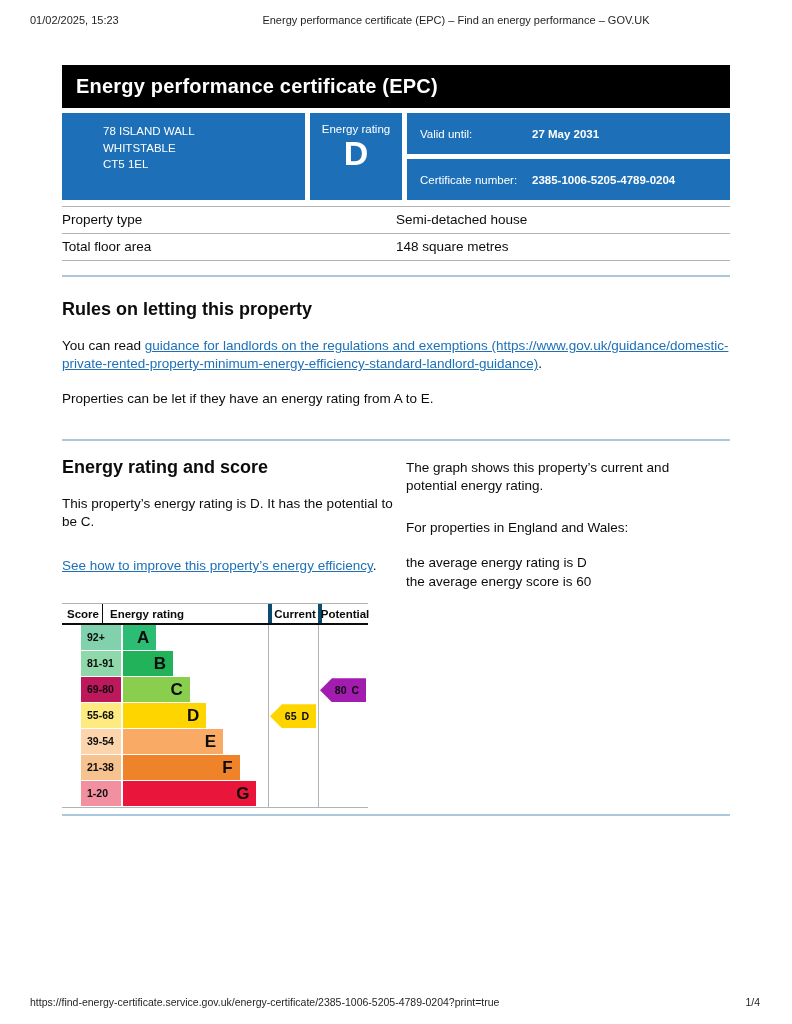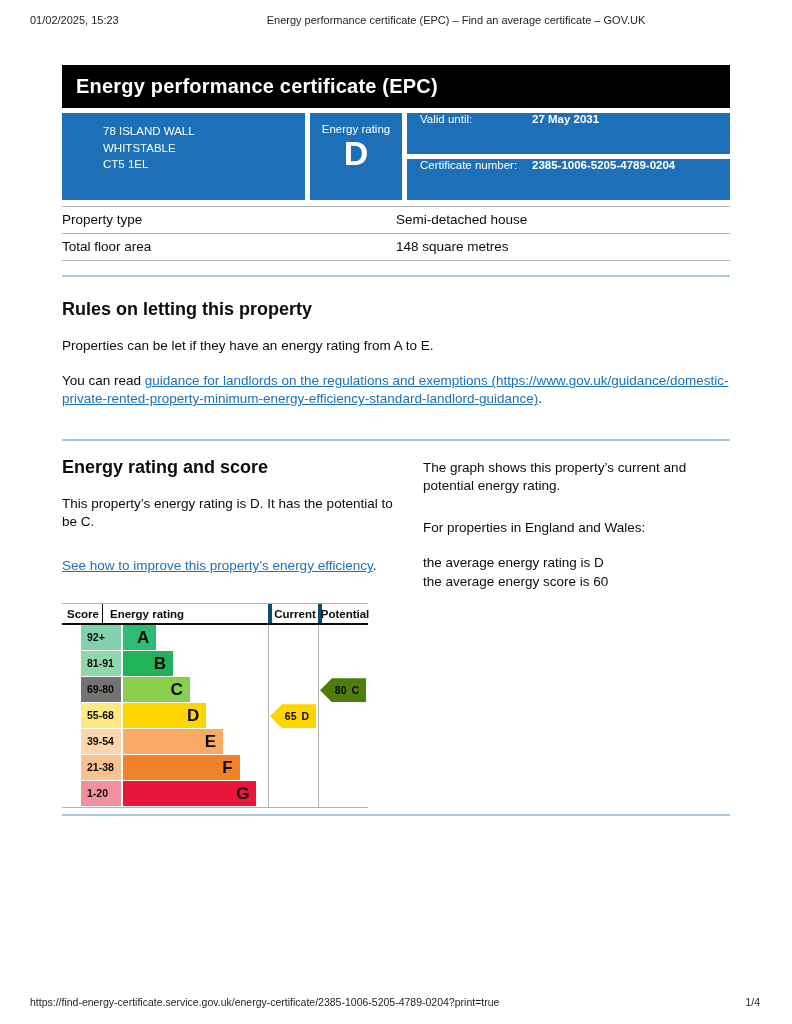--- a/index.html
+++ b/index.html
@@ -22,21 +22,21 @@
   .banner { background:#000; color:#fff; height:43px; display:flex; align-items:center;
             padding-left:14px; margin-bottom:5px; }
   .banner h1 { font-size:20px; font-weight:bold; letter-spacing:.2px; }
 
   .summary-box { display:flex; gap:5px; height:87px; }
   .panel { background:#1d70b8; color:#fff; }
   .address-panel { width:243px; padding:10px 12px; font-size:11.5px; line-height:1.45; }
   .rating-panel { width:92px; text-align:center; padding-top:10px; font-size:11.5px; }
   .rating-letter { font-size:34px; font-weight:bold; line-height:1.05; margin-top:1px; }
   .right-stack { flex:1; display:flex; flex-direction:column; gap:5px; }
-  .right-row { background:#1d70b8; color:#fff; flex:1; display:flex; align-items:flex-start;
+  .right-row { background:#1d70b8; color:#fff; flex:1; display:flex; align-items:center;
                padding-left:13px; font-size:11.5px; }
   .right-row .lbl { width:112px; }
   .right-row .val { font-weight:bold; }
 
   table.prop-table { width:100%; border-collapse:collapse; font-size:13.5px; margin-top:6px; }
   table.prop-table tr { border-bottom:1px solid #b1b4b6; }
   table.prop-table tr:first-child { border-top:1px solid #b1b4b6; }
   table.prop-table td { padding:5px 0 6px; }
   table.prop-table td.val { width:50%; }
 
@@ -46,21 +46,21 @@
   .rule-3 { margin-top:6px; }
 
   h2 { font-size:18px; font-weight:bold; margin-top:22px; }
   p  { font-size:13.5px; line-height:1.35; }
   .p-std { margin-top:17px; }
   a.doc-link { color:#1d70b8; text-decoration:underline; cursor:pointer; }
 
   .two-col { display:flex; margin-top:16px; }
   .col-left { width:334px; }
   .col-left h2 { margin-top:0; }
-  .col-right { width:307px; margin-left:27px; }
+  .col-right { width:307px; margin-left:10px; }
   .col-right .p-first { margin-top:2px; }
   .col-right .p-gap { margin-top:24px; }
   .avg-line { display:block; }
   .link-p { margin-top:26px; }
 
   
   .chart { width:306px; margin-top:28px; }
   .chart-header { display:flex; height:22px; border-top:1px solid #b1b4b6;
                   border-bottom:2px solid #0b0c0c; font-weight:bold; font-size:11.5px; }
   .ch-score { width:40px; padding-left:5px; display:flex; align-items:center; }
@@ -77,21 +77,21 @@
   .arrow { position:absolute; top:1px; right:2px; width:46px; height:24px;
            clip-path:polygon(0 50%, 26% 0, 100% 0, 100% 100%, 26% 100%);
            display:flex; align-items:center; justify-content:center; gap:5px;
            font-size:10.5px; font-weight:bold; color:#0b0c0c; padding-left:8px; }
 </style>
 </head>
 <body>
 
 <div class="print-header">
   <span class="ph-date">01/02/2025, 15:23</span>
-  <span class="ph-title">Energy performance certificate (EPC) – Find an average certificate – GOV.UK</span>
+  <span class="ph-title">Energy performance certificate (EPC) – Find an energy performance – GOV.UK</span>
 </div>
 
 <div class="content">
 
   <div class="banner" style="background: rgb(0, 0, 0);">
     <h1>Energy performance certificate (EPC)</h1>
   </div>
 
   <div class="summary-box">
     <div class="panel address-panel" style="background: rgb(29, 112, 184); padding-left: 41px;">
@@ -124,24 +124,24 @@
     <tr>
       <td>Total floor area</td>
       <td class="val">148 square metres</td>
     </tr>
   </tbody>
     </table>
 
   <hr class="section-rule rule-1" style="border-top-color: rgb(169, 199, 221);">
 
   <h2>Rules on letting this property</h2>
-  <p class="p-std">Properties can be let if they have an energy rating from A to E.</p>
   <p class="p-std">
     <span>You can read </span><a class="doc-link">guidance for landlords on the regulations and exemptions (https://www.gov.uk/guidance/domestic-private-rented-property-minimum-energy-efficiency-standard-landlord-guidance)</a><span>.</span>
   </p>
+  <p class="p-std">Properties can be let if they have an energy rating from A to E.</p>
 
   <hr class="section-rule rule-2" style="border-top-color: rgb(169, 199, 221);">
 
   <div class="two-col">
     <div class="col-left">
       <h2>Energy rating and score</h2>
       <p class="p-std">This property’s energy rating is D. It has the potential to be C.</p>
       <p class="link-p">
         <a class="doc-link">See how to improve this property’s energy efficiency</a><span>.</span>
       </p>
@@ -168,29 +168,29 @@
               <div class="score-cell" style="background:#8fd8a9">81-91</div>
               <div class="bar-cell">
                 <div class="bar" style="width:34.5%;background:#22b259">
                   <span>B</span>
                 </div>
               </div>
               <div class="marker-cell"></div>
               <div class="marker-cell"></div>
             </div>
             <div class="band-row">
-              <div class="score-cell" style="background:#737373">69-80</div>
+              <div class="score-cell" style="background:#be185d">69-80</div>
               <div class="bar-cell">
                 <div class="bar" style="width:46%;background:#8ace4d">
                   <span>C</span>
                 </div>
               </div>
               <div class="marker-cell"></div>
               <div class="marker-cell">
-                <div class="arrow" style="background:#4d7c0f">
+                <div class="arrow" style="background:#a21caf">
                   <span>80</span>
                   <span>C</span>
                 </div>
               </div>
             </div>
             <div class="band-row">
               <div class="score-cell" style="background:#ffea80">55-68</div>
               <div class="bar-cell">
                 <div class="bar" style="width:57.5%;background:#ffd500">
                   <span>D</span>

